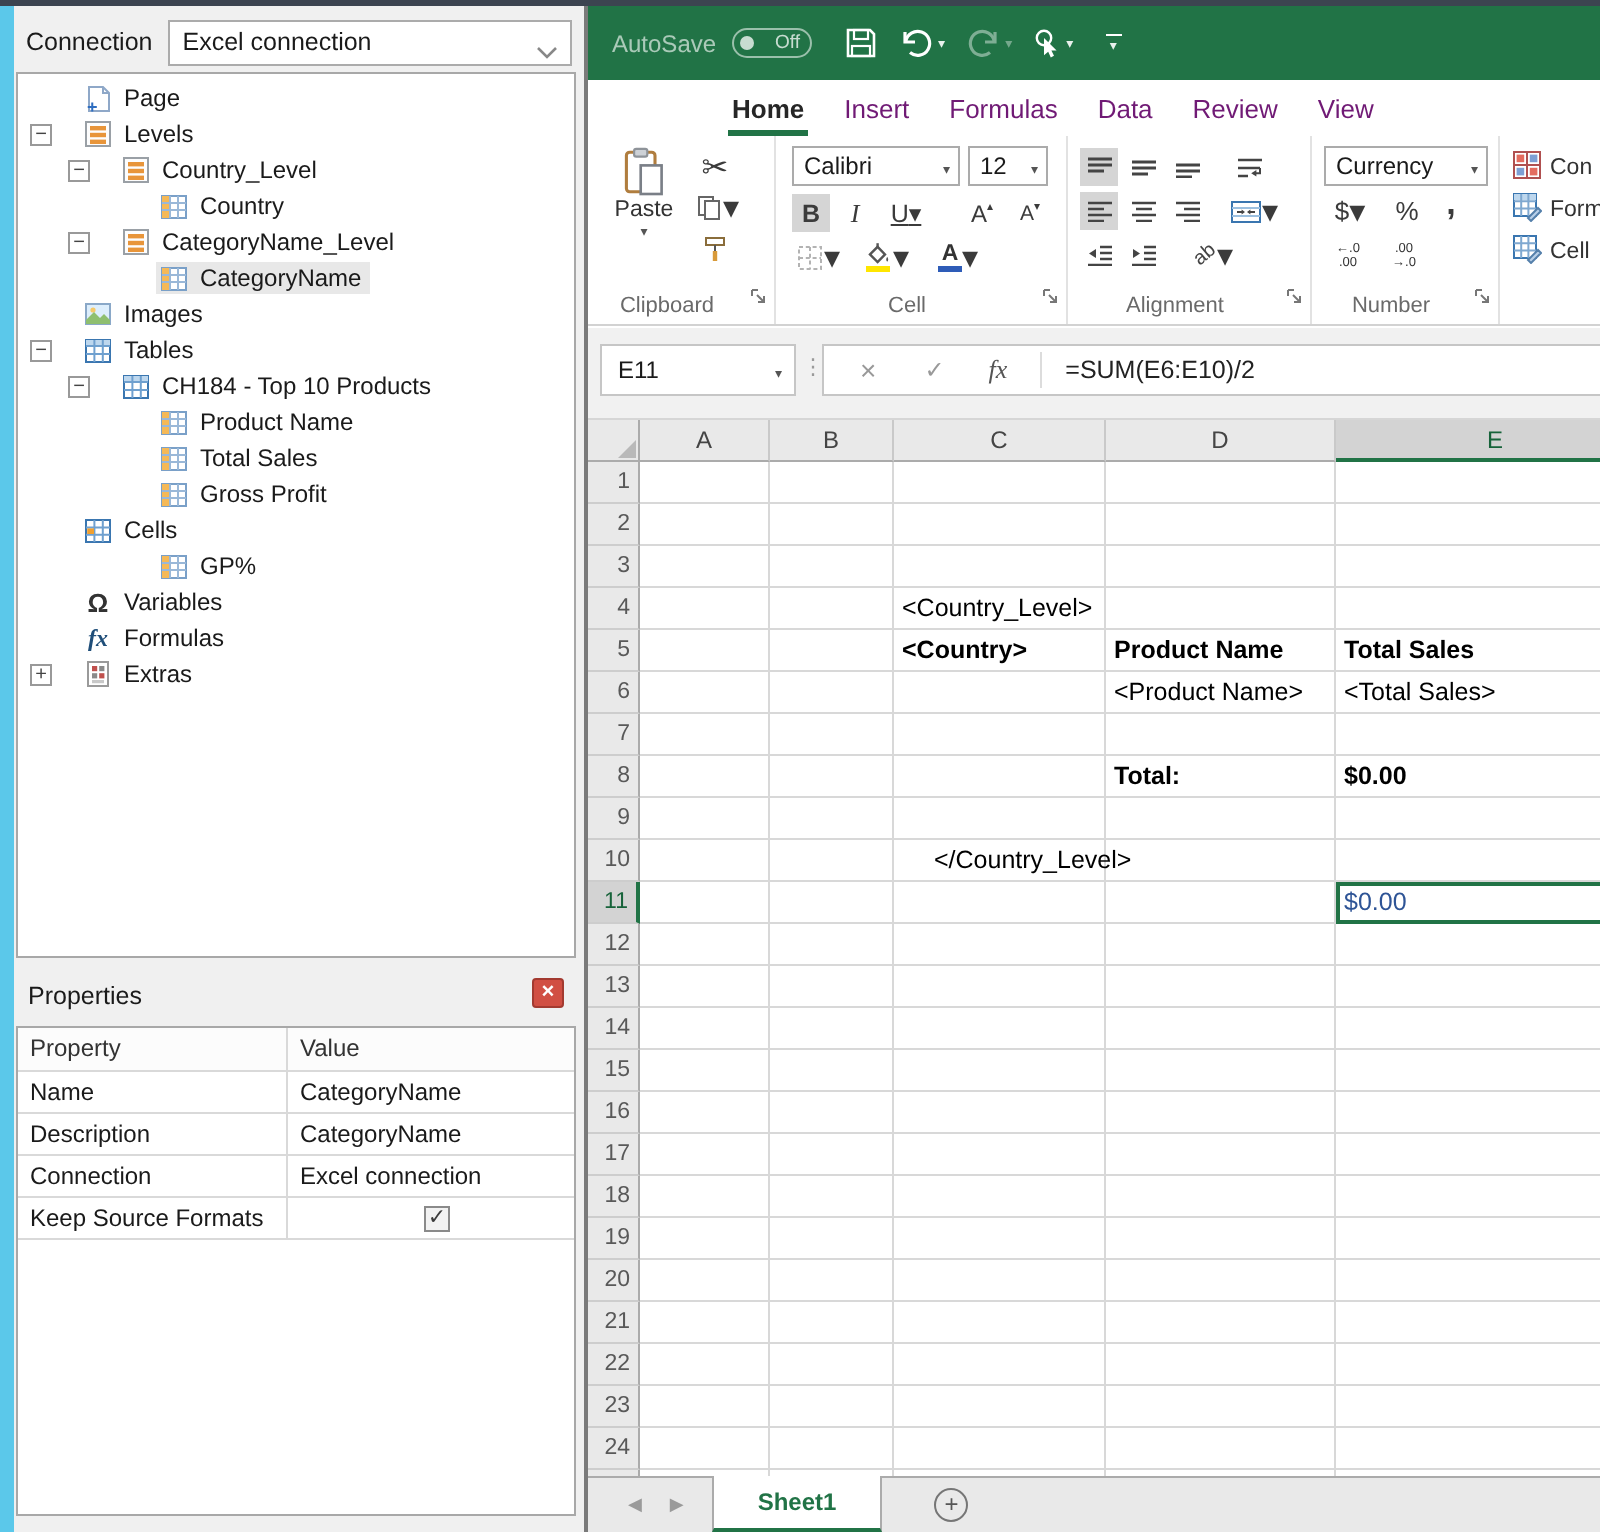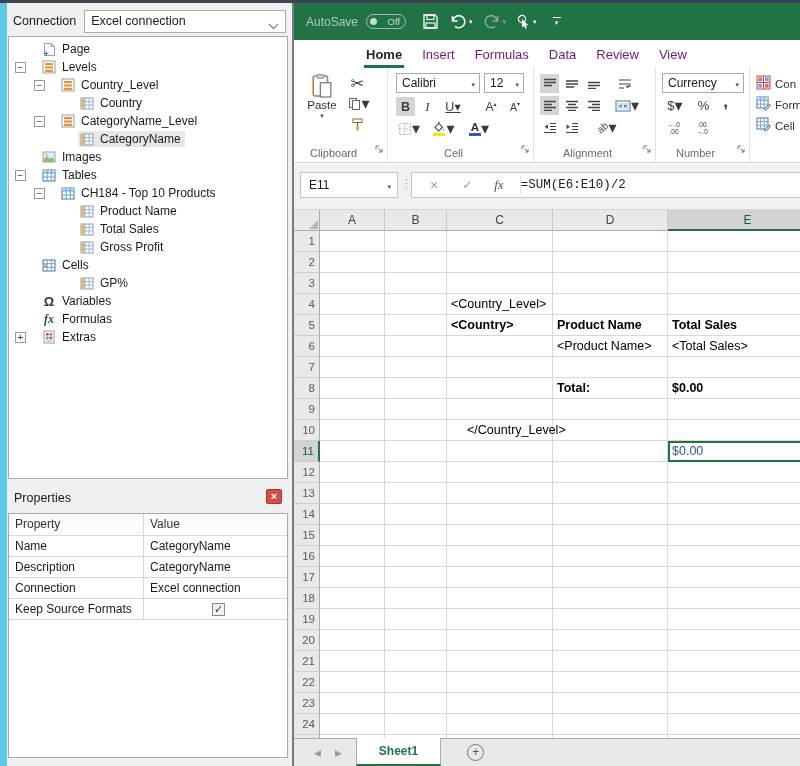--- a/index.html
+++ b/index.html
@@ -78,21 +78,21 @@
 
   .fxrow { position:absolute; left:0; top:161px; right:0; height:46px; background:#f1f1f1; border-bottom:1px solid #d6d6d6; }
   .namebox { position:absolute; left:6px; top:8px; width:98px; height:26px; background:#fff; border:1px solid #c6c6c6; font-size:12px; color:#1a1a1a; display:flex; align-items:center; padding-left:8px; }
   .namebox .dd { position:absolute; right:6px; top:10px; font-size:7px; color:#555; }
   .fx-dots { position:absolute; left:107px; top:13px; color:#9a9a9a; font-size:11px; letter-spacing:0; }
   .fxbar { position:absolute; left:117px; top:8px; right:0; height:26px; background:#fff; border:1px solid #c6c6c6; border-right:none; display:flex; align-items:center; font-size:12.5px; color:#222; }
   .fxbar .b-x { margin-left:18px; color:#999; font-size:14px; }
   .fxbar .b-ok { margin-left:24px; color:#999; font-size:12px; }
   .fxbar .b-fx { margin-left:22px; font-style:italic; font-family:"Liberation Serif",serif; color:#555; font-size:13px; }
   .fxbar .vsep { margin-left:16px; width:1px; height:18px; background:#dcdcdc; }
-  .fxbar .ftext { margin-left:0; white-space:nowrap;font-family:Liberation Mono, monospace; }
+  .fxbar .ftext { margin-left:12px; white-space:nowrap; }
 
   .sheet { position:absolute; left:0; top:207px; right:0; height:528px; overflow:hidden; background:#fff; }
   .ghead { display:flex; height:21px; }
   .corner { width:26px; background:#e9e9e9; border-right:1px solid #ababab; border-bottom:1px solid #ababab; position:relative; flex:none; }
   .corner::after { content:""; position:absolute; right:1px; bottom:1px; border-left:9px solid transparent; border-bottom:9px solid #b9b9b9; }
   .chead { background:#e9e9e9; border-right:1px solid #c9c9c9; border-bottom:1px solid #ababab; font-size:12px; color:#454545; text-align:center; line-height:20px; flex:none; }
   .chead.sel { background:#d3d3d3; color:#17633a; border-bottom:2px solid #217346; }
   .grow { display:flex; height:21px; position:relative; }
   .rnum { width:26px; background:#e9e9e9; border-right:1px solid #ababab; border-bottom:1px solid #cdcdcd; font-size:11.5px; color:#595959; text-align:right; padding-right:4px; line-height:20px; flex:none; }
   .rnum.sel { background:#d3d3d3; color:#17633a; border-right:2px solid #217346; }

